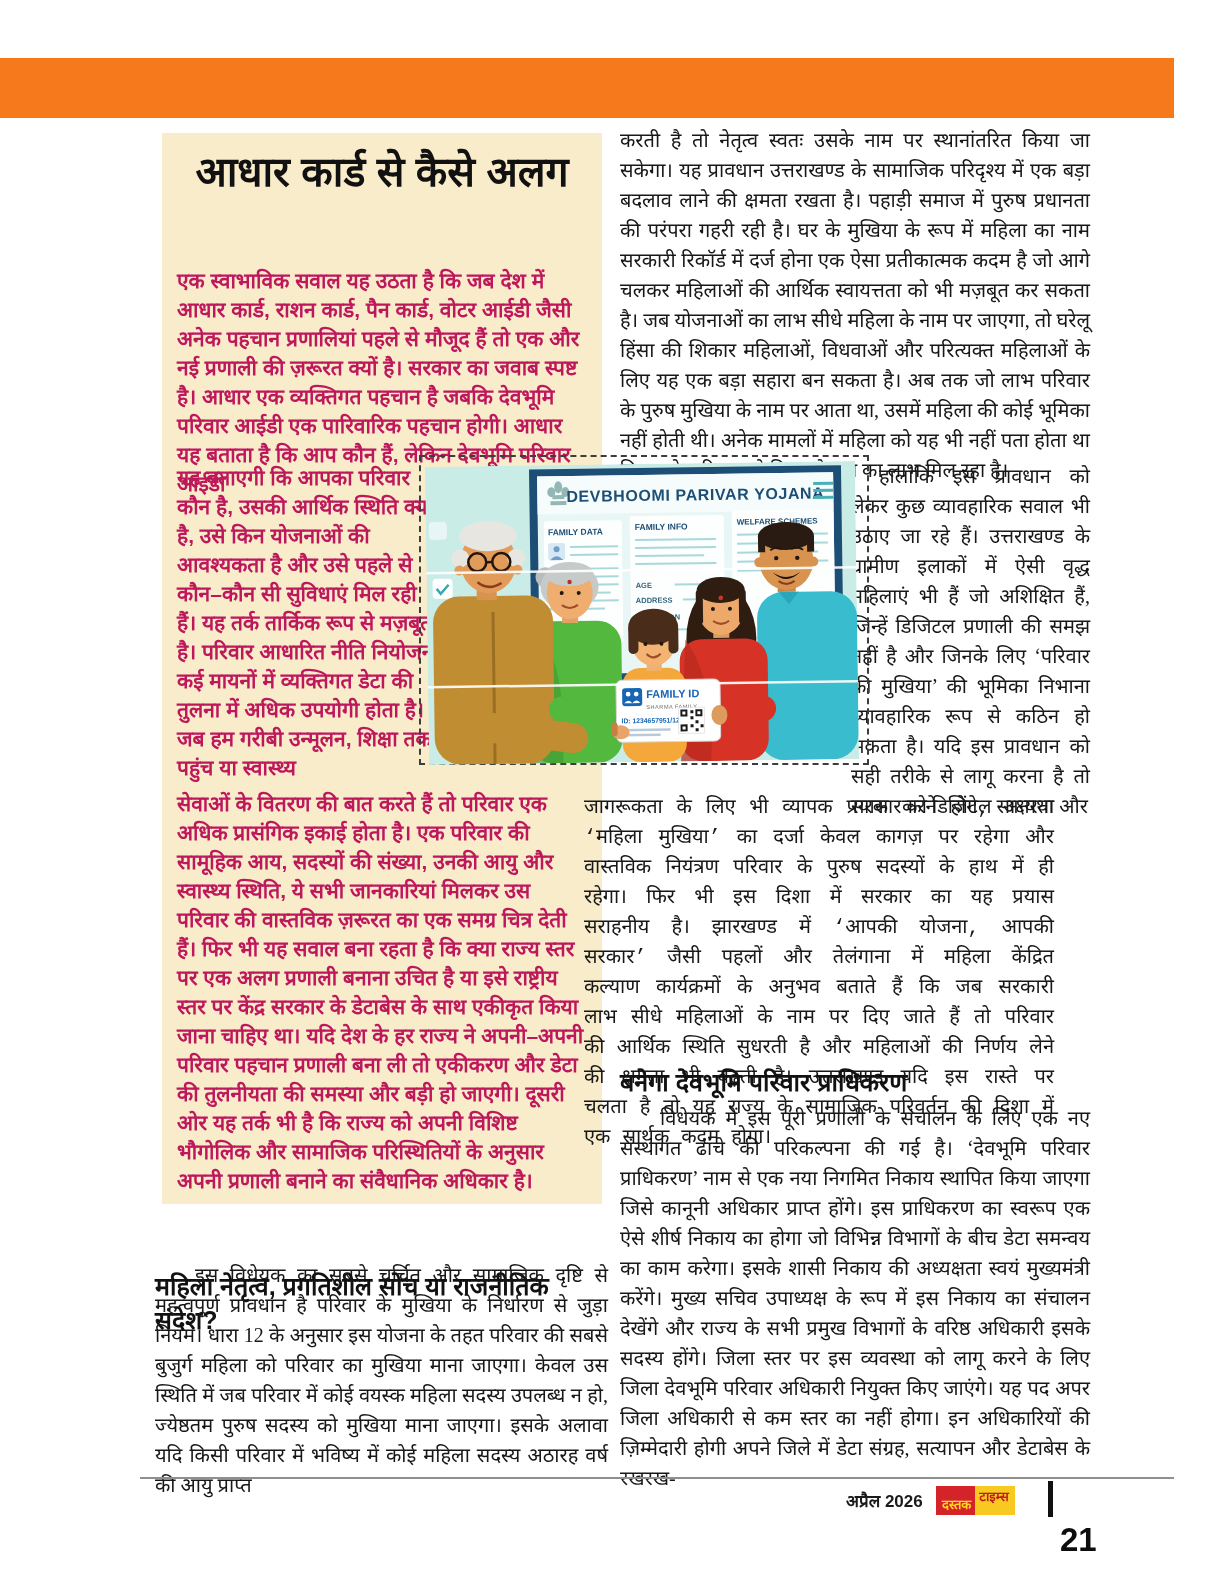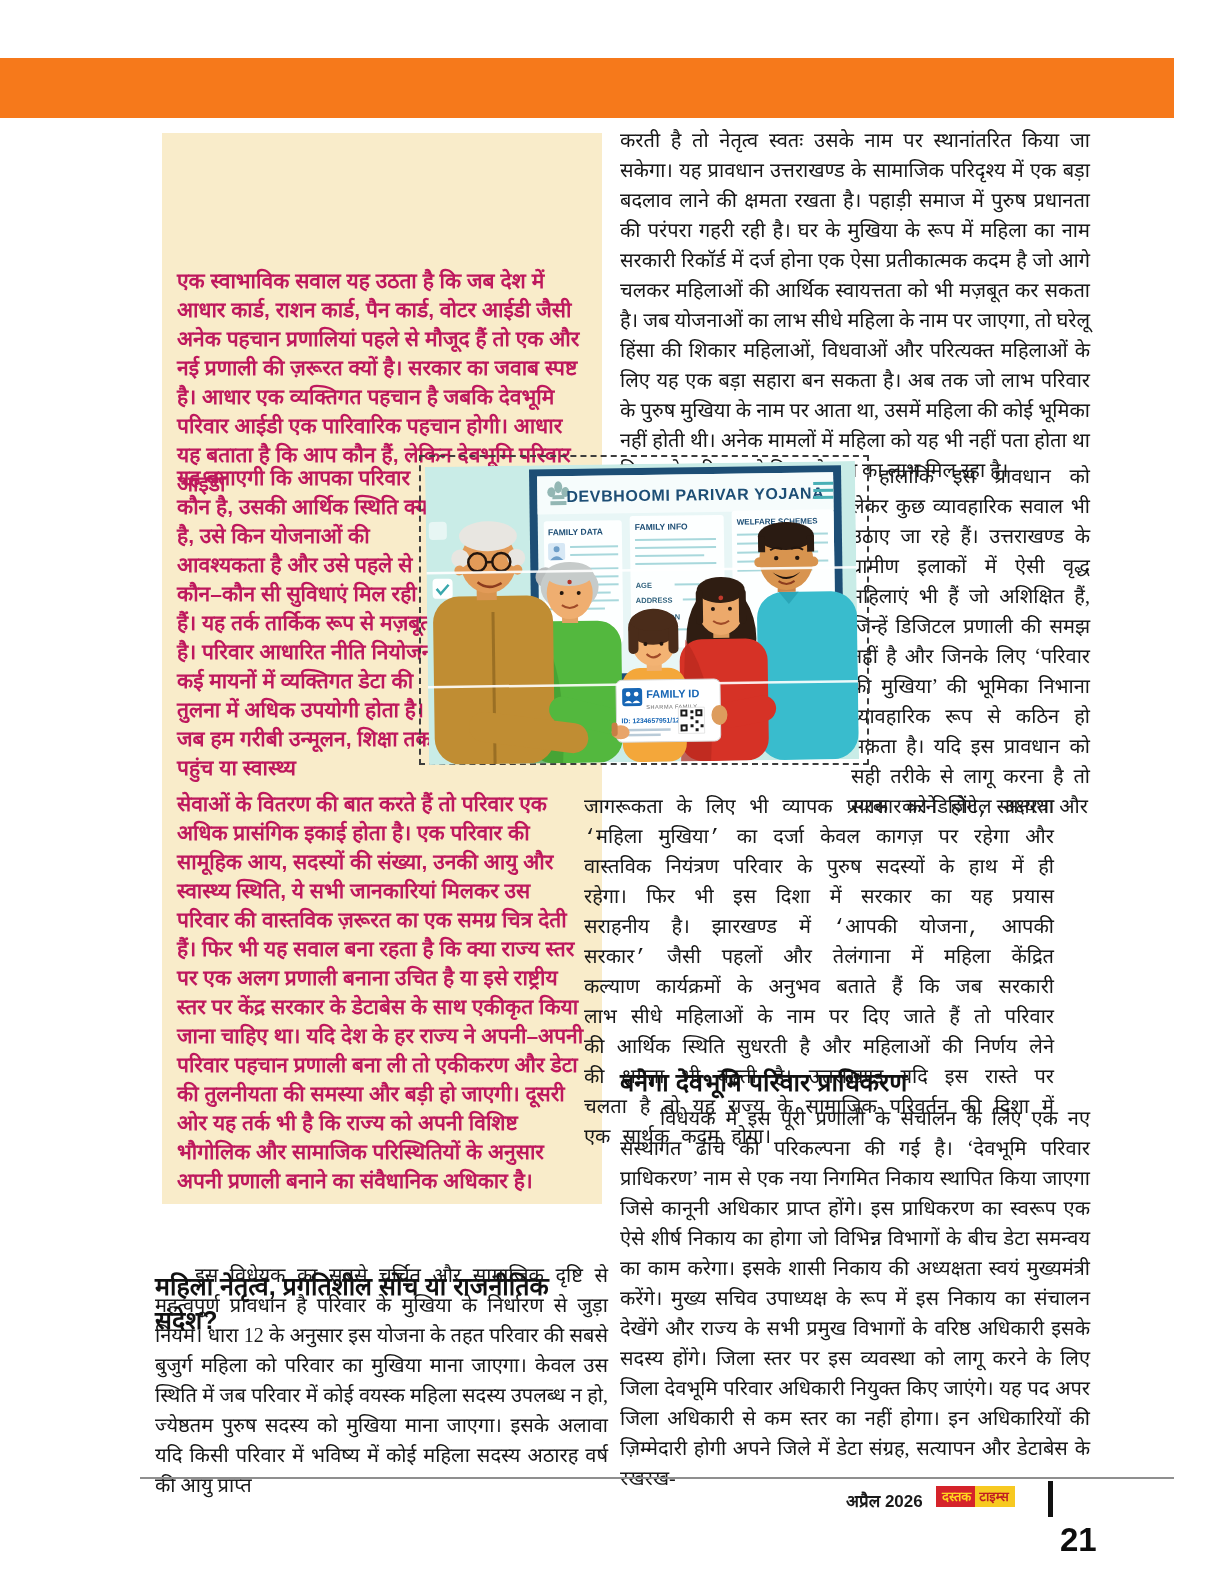--- a/index.html
+++ b/index.html
@@ -26,37 +26,38 @@
                font-family:"Liberation Sans","DejaVu Sans",sans-serif;}
   .s1h{left:155px;top:1224px;width:460px;margin-top:44px;}
   .s2h{left:620px;top:1064px;width:460px;}
   .dashed-frame{left:419px;top:455px;width:446px;height:306px;border:2px dashed #3d3d3d;}
   .illo{left:427px;top:464px;width:430px;height:298px;transform:rotate(-0.8deg);}
   .divider{left:140px;top:1477px;width:1034px;height:2px;background:#8f8f8f;}
   .footer-date{left:846px;top:1489px;font-weight:700;font-size:17px;color:#1a1a1a;
                font-family:"Liberation Sans","DejaVu Sans",sans-serif;}
   .footer-logo{left:936px;top:1486px;font-weight:700;font-size:13px;line-height:13px;
                font-family:"Liberation Sans","DejaVu Sans",sans-serif;display:flex;}
-  .logo-a{background:#d5232a;color:#ffd61f;padding:4px 4px 4px 6px;}
+  .logo-a{background:#d5232a;color:#ffd61f;padding:12px 4px 4px 6px;}
   .logo-b{background:#f7c921;color:#c01d22;padding:4px 6px 4px 4px;}
   .footer-bar{left:1048px;top:1481px;width:5px;height:36px;background:#111;}
   .footer-page{left:1060px;top:1476px;font-weight:700;font-size:33px;color:#0d0d0d;
                font-family:"Liberation Sans","DejaVu Sans",sans-serif;margin-top:45px;}
   svg text{font-family:"Liberation Sans","DejaVu Sans",sans-serif;}
 </style>
 </head>
 <body>
 
 <div class="page">
 
   <div class="abs orange-bar"></div>
 
   <div class="abs beige-box"></div>
 
   <div class="abs headline">
+    <div>आधार कार्ड से कैसे अलग</div>
   </div>
 
   <div class="abs lead lead-p1">एक स्वाभाविक सवाल यह उठता है कि जब देश में आधार कार्ड, राशन कार्ड, पैन कार्ड, वोटर आईडी जैसी अनेक पहचान प्रणालियां पहले से मौजूद हैं तो एक और नई प्रणाली की ज़रूरत क्यों है। सरकार का जवाब स्पष्ट है। आधार एक व्यक्तिगत पहचान है जबकि देवभूमि परिवार आईडी एक पारिवारिक पहचान होगी। आधार यह बताता है कि आप कौन हैं, लेकिन देवभूमि परिवार आईडी</div>
   <div class="abs lead lead-p2">यह बताएगी कि आपका परिवार कौन है, उसकी आर्थिक स्थिति क्या है, उसे किन योजनाओं की आवश्यकता है और उसे पहले से कौन–कौन सी सुविधाएं मिल रही हैं। यह तर्क तार्किक रूप से मज़बूत है। परिवार आधारित नीति नियोजन कई मायनों में व्यक्तिगत डेटा की तुलना में अधिक उपयोगी होता है। जब हम गरीबी उन्मूलन, शिक्षा तक पहुंच या स्वास्थ्य</div>
   <div class="abs lead lead-p3">सेवाओं के वितरण की बात करते हैं तो परिवार एक अधिक प्रासंगिक इकाई होता है। एक परिवार की सामूहिक आय, सदस्यों की संख्या, उनकी आयु और स्वास्थ्य स्थिति,  ये सभी जानकारियां मिलकर उस परिवार की वास्तविक ज़रूरत का एक समग्र चित्र देती हैं। फिर भी यह सवाल बना रहता है कि क्या राज्य स्तर पर एक अलग प्रणाली बनाना उचित है या इसे राष्ट्रीय स्तर पर केंद्र सरकार के डेटाबेस के साथ एकीकृत किया जाना चाहिए था। यदि देश के हर राज्य ने अपनी–अपनी परिवार पहचान प्रणाली बना ली तो एकीकरण और डेटा की तुलनीयता की समस्या और बड़ी हो जाएगी। दूसरी ओर यह तर्क भी है कि राज्य को अपनी विशिष्ट भौगोलिक और सामाजिक परिस्थितियों के अनुसार अपनी प्रणाली बनाने का संवैधानिक अधिकार है।</div>
 
   <div class="abs body-text r1">करती है तो नेतृत्व स्वतः उसके नाम पर स्थानांतरित किया जा सकेगा। यह प्रावधान उत्तराखण्ड के सामाजिक परिदृश्य में एक बड़ा बदलाव लाने की क्षमता रखता है। पहाड़ी समाज में पुरुष प्रधानता की परंपरा गहरी रही है। घर के मुखिया के रूप में महिला का नाम सरकारी रिकॉर्ड में दर्ज होना एक ऐसा प्रतीकात्मक कदम है जो आगे चलकर महिलाओं की आर्थिक स्वायत्तता को भी मज़बूत कर सकता है। जब योजनाओं का लाभ सीधे महिला के नाम पर जाएगा, तो घरेलू हिंसा की शिकार महिलाओं, विधवाओं और परित्यक्त महिलाओं के लिए यह एक बड़ा सहारा बन सकता है। अब तक जो लाभ परिवार के पुरुष मुखिया के नाम पर आता था, उसमें महिला की कोई भूमिका नहीं होती थी। अनेक मामलों में महिला को यह भी नहीं पता होता था कि उसके परिवार को किस योजना का लाभ मिल रहा है।</div>
   <div class="abs body-text r2">हालांकि इस प्रावधान को लेकर कुछ व्यावहारिक सवाल भी उठाए जा रहे हैं। उत्तराखण्ड के ग्रामीण इलाकों में ऐसी वृद्ध महिलाएं भी हैं जो अशिक्षित हैं, जिन्हें डिजिटल प्रणाली की समझ नहीं है और जिनके लिए ‘परिवार की मुखिया’ की भूमिका निभाना व्यावहारिक रूप से कठिन हो सकता है। यदि इस प्रावधान को सही तरीके से लागू करना है तो सरकार को डिजिटल साक्षरता और</div>
   <div class="abs body-text r3">जागरूकता के लिए भी व्यापक प्रयास करने होंगे, अन्यथा ‘महिला मुखिया’ का दर्जा केवल कागज़ पर रहेगा और वास्तविक नियंत्रण परिवार के पुरुष सदस्यों के हाथ में ही रहेगा। फिर भी इस दिशा में सरकार का यह प्रयास सराहनीय है। झारखण्ड में ‘आपकी योजना, आपकी सरकार’ जैसी पहलों और तेलंगाना में महिला केंद्रित कल्याण कार्यक्रमों के अनुभव बताते हैं कि जब सरकारी लाभ सीधे महिलाओं के नाम पर दिए जाते हैं तो परिवार की आर्थिक स्थिति सुधरती है और महिलाओं की निर्णय लेने की क्षमता भी बढ़ती है। उत्तराखण्ड यदि इस रास्ते पर चलता है तो यह राज्य के सामाजिक परिवर्तन की दिशा में एक सार्थक कदम होगा।</div>
 

